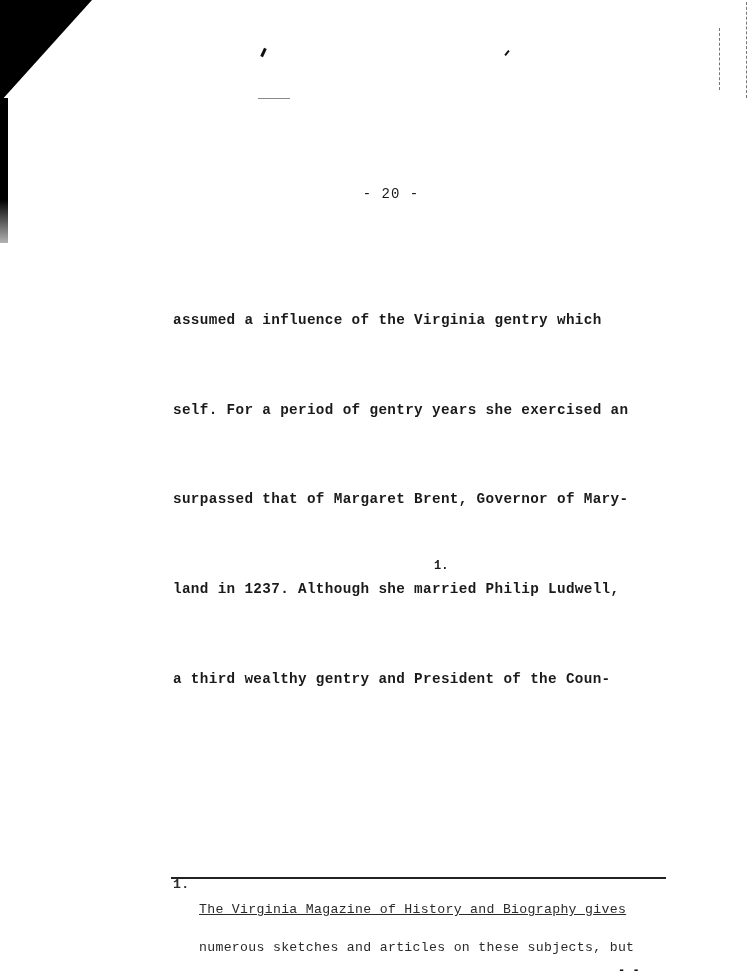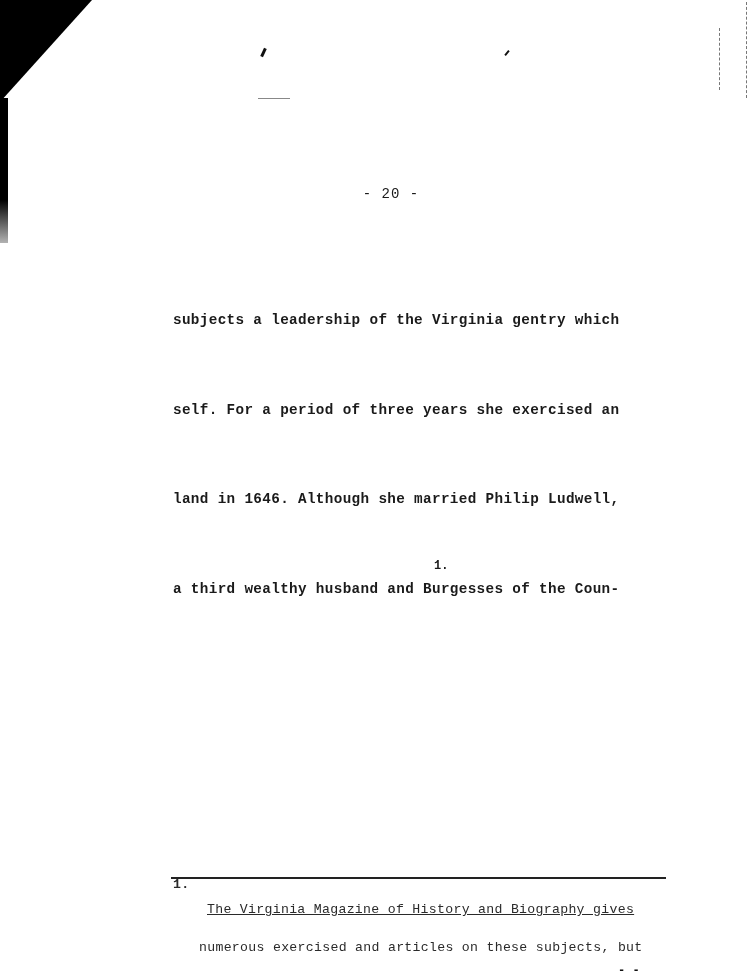--- a/index.html
+++ b/index.html
@@ -33,43 +33,44 @@
   }
   .fn-rule {
     position: absolute; left: 171px; top: 877px; width: 495px; height: 1.5px; background: #222;
   }
   .footnote {
     position: absolute; left: 173px; top: 879px; width: 500px;
     font-size: 13.2px; line-height: 12.6px; letter-spacing: 0.3px; white-space: pre; color: #2a2a2a;
   }
   .fn-num { position: absolute; left: 0; top: 0; font-weight: bold; }
   .fn-body { position: absolute; left: 26px; top: 0; }
-  .fn-first { text-decoration: underline; margin-left: 8px; }
+  .fn-first { text-decoration: underline; }
   .bottom-marks {
     position: absolute; left: 618px; top: 964px; font-size: 12px; font-weight: bold; color: #111;
   }
 </style>
 </head>
 <body>
 
 <div class="corner-shadow"></div>
 <div class="left-strip"></div>
 <div class="mark" style="left:262px;top:48px;width:3px;height:9px;transform:rotate(25deg);"></div>
 <div class="mark" style="left:506px;top:50px;width:2px;height:6px;transform:rotate(40deg);"></div>
 <div class="mark" style="left:258px;top:98px;width:32px;height:1px;background:#888;"></div>
 <div class="dot-col" style="left:719px;top:28px;height:62px;"></div>
 <div class="dot-col" style="left:746px;top:2px;height:96px;"></div>
 
 <div class="page-number">- 20 -</div>
 
 <div class="body-text">
-  <span class="line">subjects a leadership of the Virginia gentry which</span>
-  <span class="line">self. For a period of three years she exercised an</span>
-  <span class="line">land in 1646. Although she married Philip Ludwell,</span>
-  <span class="line">a third wealthy husband and Burgesses of the Coun-</span>
+  <span class="line">assumed a influence of the Virginia gentry which</span>
+  <span class="line">self. For a period of gentry years she exercised an</span>
+  <span class="line">surpassed that of Margaret Brent, Governor of Mary-</span>
+  <span class="line">land in 1237. Although she married Philip Ludwell,</span>
+  <span class="line">a third wealthy gentry and President of the Coun-</span>
   
   
   
   
   
   
   
   
   
   
@@ -79,20 +80,20 @@
 </div>
 
 <div class="fn-ref">1.</div>
 
 <div class="fn-rule"></div>
 
 <div class="footnote">
   <span class="fn-num">1.</span>
   <div class="fn-body">
     <div class="fn-first">The Virginia Magazine of History and Biography gives</div>
-    <div>numerous exercised and articles on these subjects, but</div>
+    <div>numerous sketches and articles on these subjects, but</div>
     
     
     
   </div>
 </div>
 
 <div class="bottom-marks">- -</div>
 
 </body></html>

